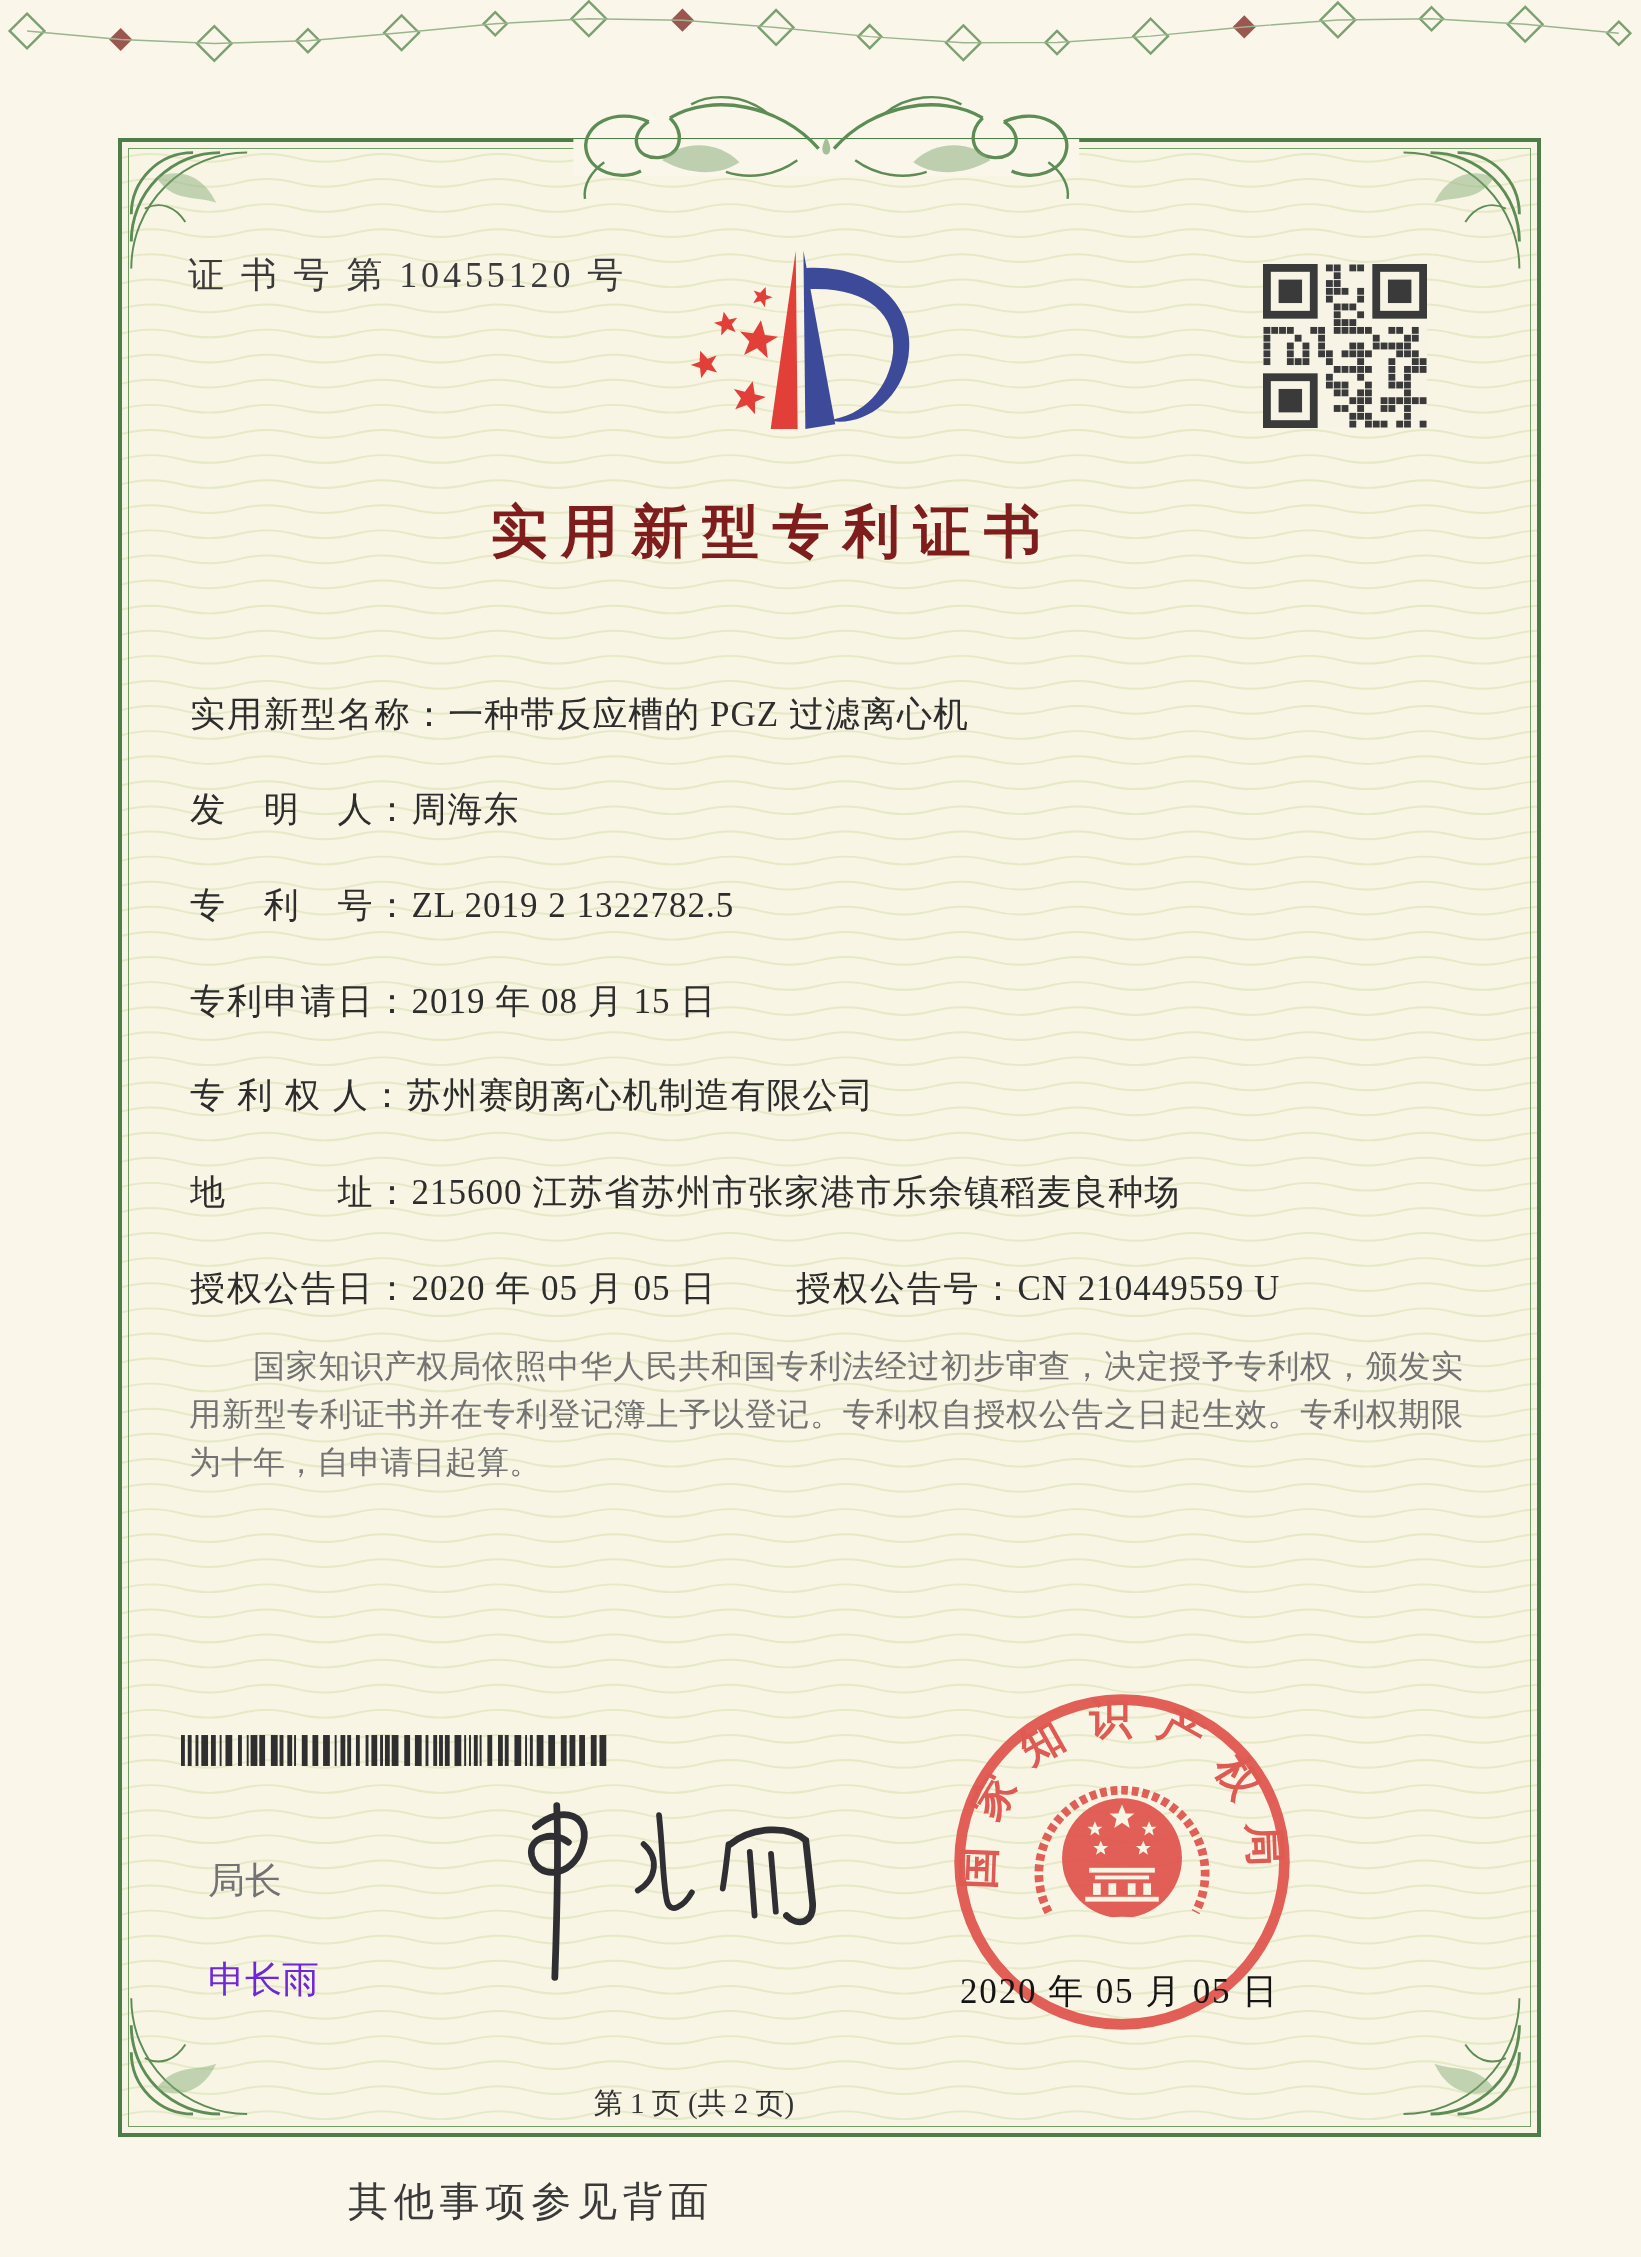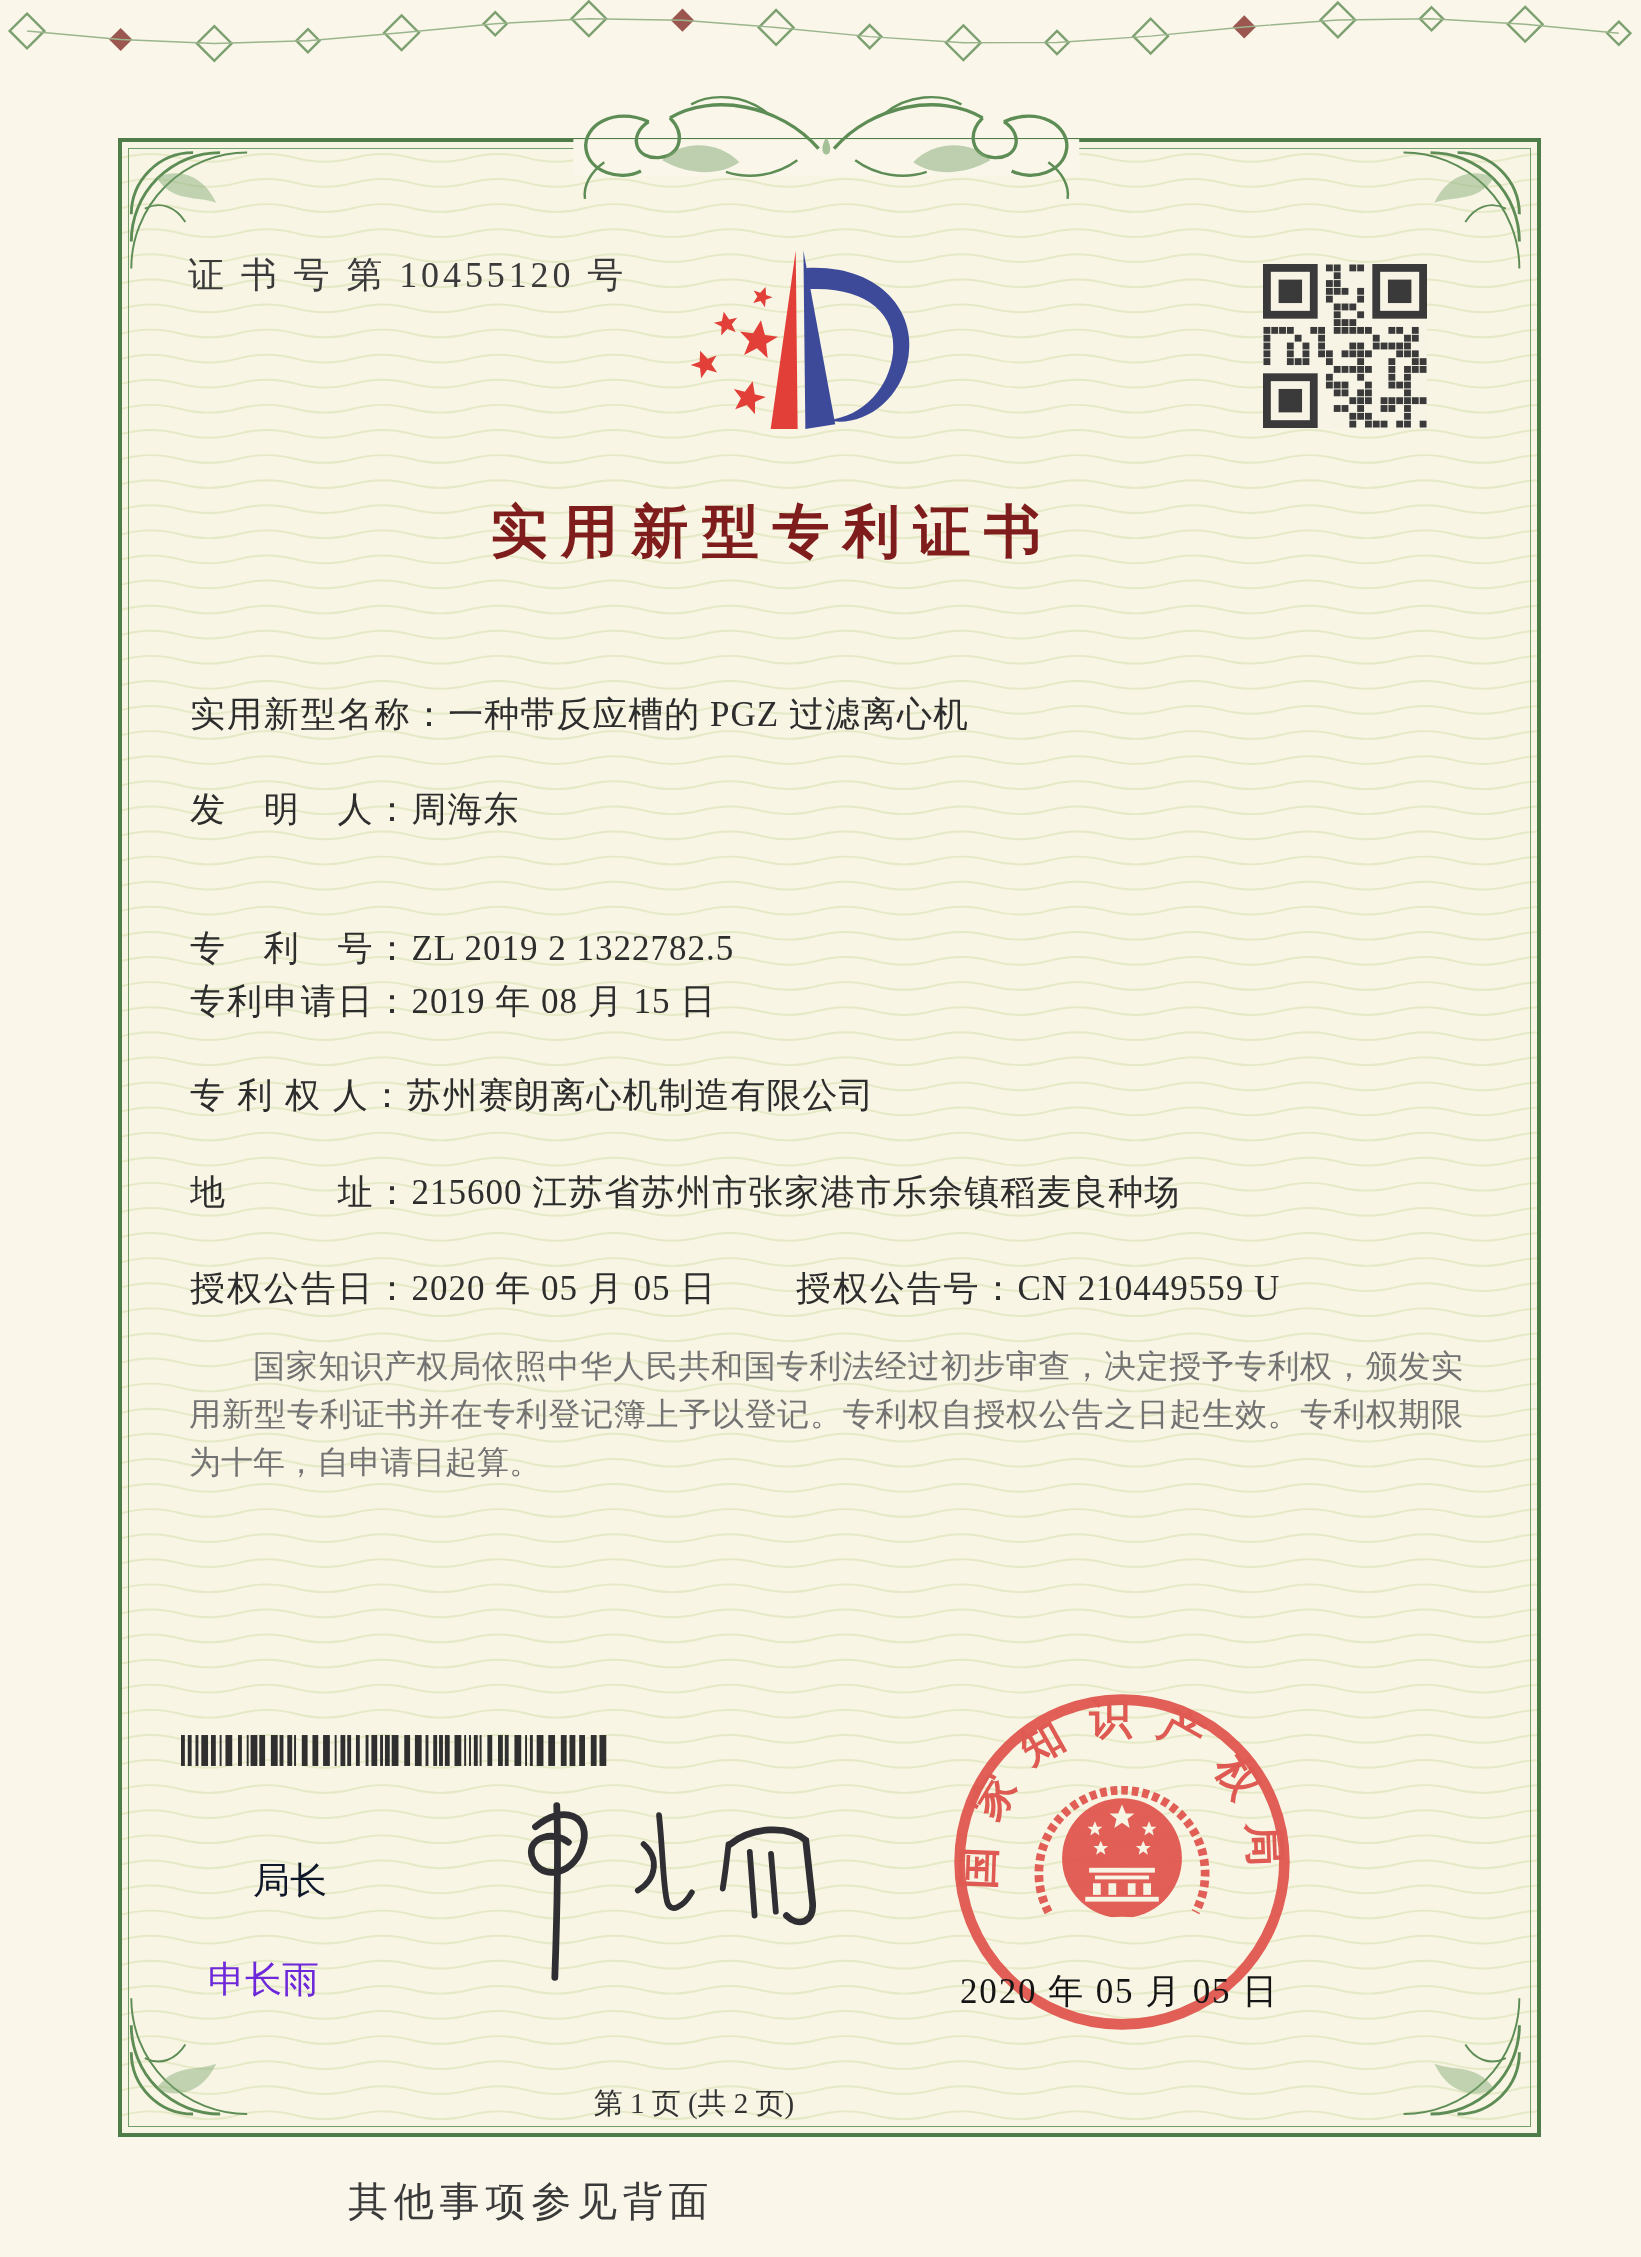--- a/index.html
+++ b/index.html
@@ -19,21 +19,21 @@
   .title{left:0;width:1545px;top:494px;text-align:center;font-size:57px;font-weight:700;
     letter-spacing:13.5px;color:#7f1d1d;z-index:2;}
   
   .row{position:absolute;left:190px;font-size:35px;white-space:nowrap;color:#2d2d2d;z-index:2;}
   .row .lab{letter-spacing:1.9px;}
   .row .val{letter-spacing:1px;}
   
   .paras{position:absolute;left:189px;top:1342px;width:1274px;z-index:2;}
   .paras p{margin:0;font-size:32px;line-height:48px;text-indent:2em;text-align:justify;color:#737373;}
   
-  .director-title{left:208px;top:1856px;font-size:37px;font-family:Liberation Sans, sans-serif;color:#0f172a;z-index:2;margin-left:45px;}
+  .director-title{left:208px;top:1856px;font-size:37px;font-family:Liberation Sans, sans-serif;color:#737373;z-index:2;}
   .director-name{left:208px;top:1955px;font-size:37px;font-family:Liberation Mono, monospace;color:#6d28d9;z-index:2;}
   .seal-date{left:941px;top:1968px;width:357px;text-align:center;font-size:35px;color:#151515;letter-spacing:1.9px;z-index:4;}
   .page-info{left:274px;top:2084px;width:840px;text-align:center;font-size:29px;color:#333;z-index:2;}
   .back-note{left:348px;top:2174px;width:763px;text-align:left;font-size:40px;letter-spacing:5.8px;color:#3a3a3a;z-index:2;}
   svg{display:block;}
 </style>
 </head>
 <body>
 
 <div class="frame">
@@ -331,21 +331,21 @@
 </svg>
 
 <div class="abs title">实用新型专利证书</div>
 
 <div class="row" style="top:691px;">
   <span class="lab">实用新型名称：</span><span class="val">一种带反应槽的 PGZ 过滤离心机</span>
 </div>
 <div class="row" style="top:786px;">
   <span class="lab">发　明　人：</span><span class="val">周海东</span>
 </div>
-<div class="row" style="top:882px;margin-top:43px;">
+<div class="row" style="top:882px;">
   <span class="lab">专　利　号：</span><span class="val">ZL 2019 2 1322782.5</span>
 </div>
 <div class="row" style="top:978px;">
   <span class="lab">专利申请日：</span><span class="val">2019 年 08 月 15 日</span>
 </div>
 <div class="row" style="top:1072px;">
   <span class="lab">专 利 权 人：</span><span class="val">苏州赛朗离心机制造有限公司</span>
 </div>
 <div class="row" style="top:1169px;">
   <span class="lab">地　　　址：</span><span class="val">215600 江苏省苏州市张家港市乐余镇稻麦良种场</span>

